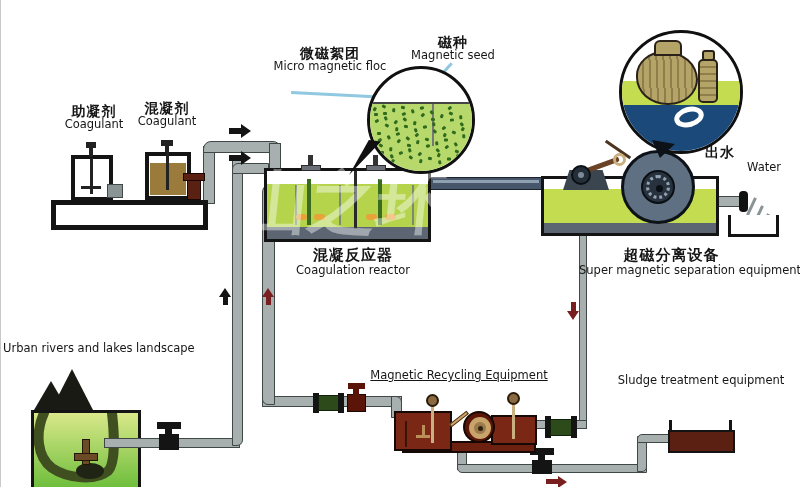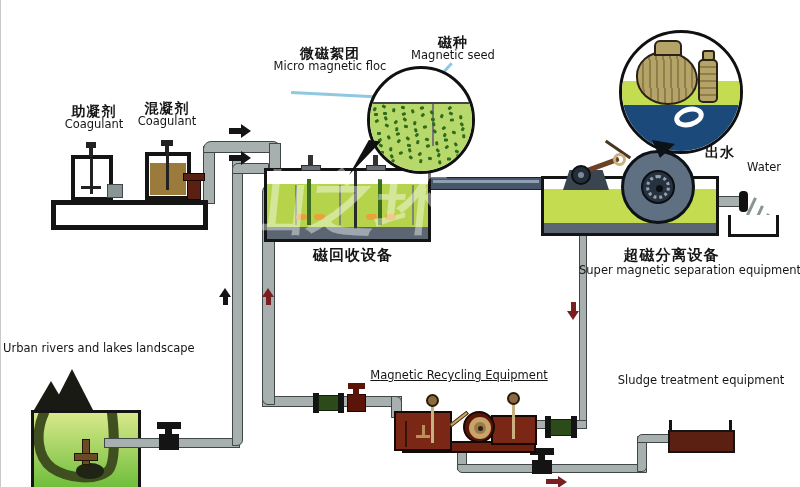--- a/index.html
+++ b/index.html
@@ -272,21 +272,22 @@
   <div class="en" style="left:126px;top:114px;width:80px;">Coagulant</div>
 
   <div class="zh" style="left:284px;top:45px;width:90px;">微磁絮团</div>
   <div class="en" style="left:268px;top:59px;width:122px;">Micro magnetic floc</div>
   <div class="zh" style="left:412px;top:34px;width:80px;">磁种</div>
   <div class="en" style="left:392px;top:48px;width:120px;">Magnetic seed</div>
 
   <div class="zh" style="left:696px;top:144px;width:46px;font-family:Liberation Mono, monospace;">出水</div>
   <div class="en" style="left:740px;top:160px;width:46px;">Water</div>
 
-  <div class="zh big" style="left:272px;top:246px;width:160px;">磁回收设备</div>
+  <div class="zh big" style="left:272px;top:246px;width:160px;">混凝反应器</div>
+  <div class="en" style="left:262px;top:263px;width:180px;">Coagulation reactor</div>
 
   <div class="zh big" style="left:588px;top:246px;width:165px;">超磁分离设备</div>
   <div class="en" style="left:578px;top:263px;width:212px;">Super magnetic separation equipment</div>
 
   <div class="en" style="left:2px;top:341px;width:180px;">Urban rivers and lakes landscape</div>
 
   <div class="en" style="left:358px;top:368px;width:200px;text-decoration:underline;">Magnetic Recycling Equipment</div>
 
   <div class="en" style="left:600px;top:373px;width:200px;">Sludge treatment equipment</div>
 

